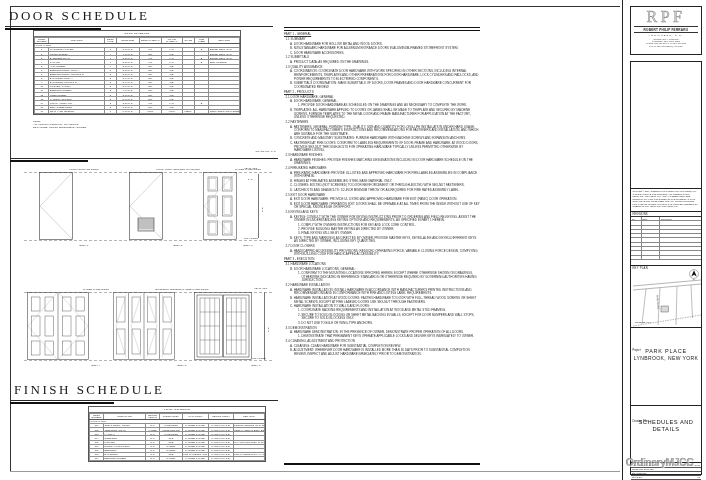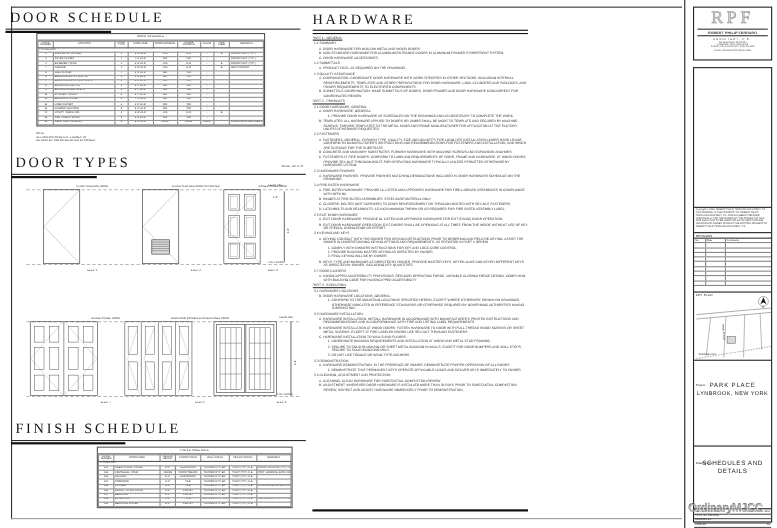--- a/index.html
+++ b/index.html
@@ -323,21 +323,20 @@
     <div class="abs" style="left:28px;top:112px;width:120px;">
       <div class="zoom-half" style="width:240px;">
         <div class="tinytext">NOTE:</div>
           <div class="tinytext">ALL HOLLOW CORE MTL. FRAMES TO</div>
           <div class="tinytext">BE PAINTED. COLOR SELECTED BY OWNER.</div>
       </div>
     </div>
   </div>
 
   <div class="abs" style="left:10px;top:140px;width:268px;height:242px;">
-    <div class="sec-title" style="position:absolute;left:4px;top:0;">DOOR TYPES</div>
     <div class="rule-thin" style="left:0;top:18px;width:268px;"></div>
     <div class="rule-thick" style="left:0;top:20px;width:78px;"></div>
     <div class="abs" style="left:190px;top:10px;width:76px;">
       <div class="zoom-half tinytext" style="width:152px;text-align:right;">SCALE: 1/2"=1'-0"</div>
     </div>
 
     <div class="dashline" style="left:14px;top:32px;width:248px;"></div>
     <div class="dashline" style="left:14px;top:100px;width:248px;"></div>
     <div class="dashline" style="left:14px;top:152px;width:248px;"></div>
     <div class="dashline" style="left:14px;top:220px;width:248px;"></div>
@@ -595,21 +594,20 @@
                 <td class="l"></td>
               </tr>
 
           </tbody>
         </table>
       </div>
     </div>
   </div>
 
   <div class="abs" style="left:284px;top:10px;width:196px;height:452px;overflow:hidden;">
-    <div class="sec-title" style="position:absolute;left:0;top:0;">HARDWARE</div>
     <div class="abs" style="left:0;top:17px;width:196px;height:2px;border-top:1px solid #111;border-bottom:1px solid #111;"></div>
     <div class="abs" style="left:0;top:22px;width:196px;height:428px;overflow:hidden;">
       <div class="zoom-half" style="width:392px;">
         <div class="hl h-part">PART 1 - GENERAL</div>
           <div class="hl h-sec">1.1  SUMMARY</div>
           <div class="hl h-a">A.  DOOR HARDWARE FOR HOLLOW METAL AND WOOD DOORS.</div>
           <div class="hl h-a">B.  NON-STANDARD HARDWARE FOR ALUMINUM ENTRANCE DOORS IN ALUMINUM-FRAMED STOREFRONT SYSTEM.</div>
           <div class="hl h-a">C.  DOOR HARDWARE ACCESSORIES.</div>
           <div class="hl h-sec">1.2  SUBMITTALS</div>
           <div class="hl h-a">A.  PRODUCT DATA:  AS REQUIRED ON THE DRAWINGS.</div>

